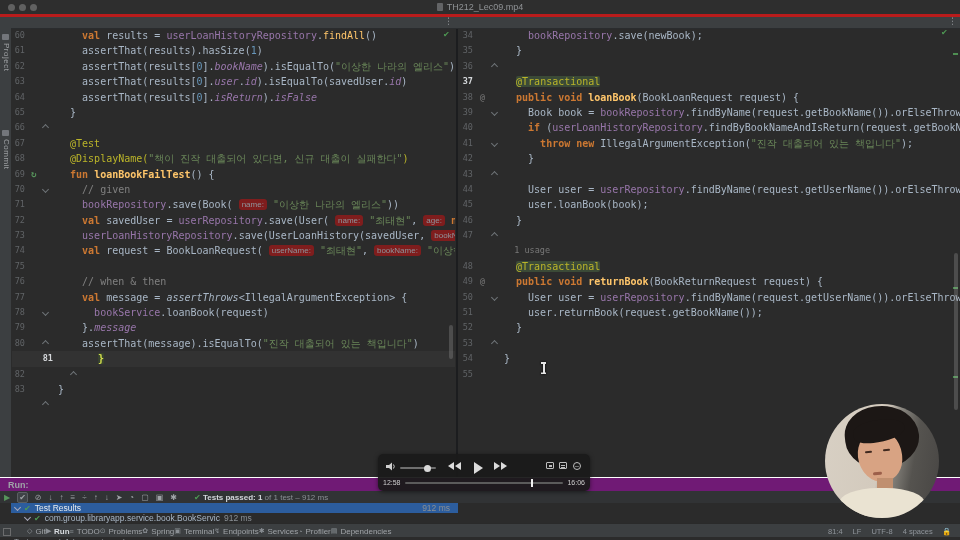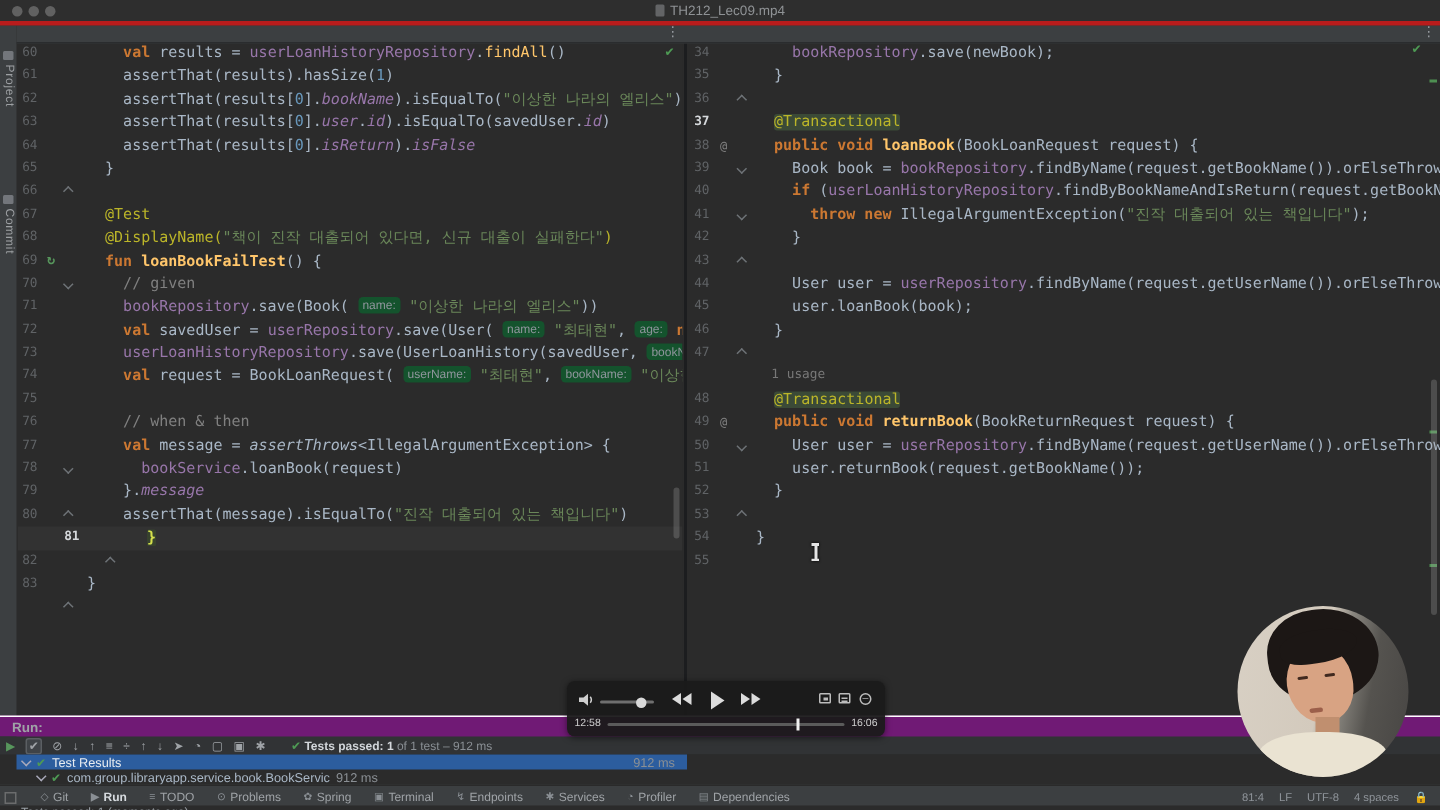--- a/index.html
+++ b/index.html
@@ -39,21 +39,21 @@
   .chev{position:absolute;left:3px;top:5px;width:4px;height:4px;border-right:1.2px solid #6e7377;border-bottom:1.2px solid #6e7377;}
   .chev.up{transform:rotate(-135deg);} .chev.down{transform:rotate(45deg);}
   .code{flex:1;overflow:hidden;white-space:pre;color:#a9b7c6;padding-left:4px;}
   .tk-d{color:#a9b7c6;} .tk-k{color:#cc7832;font-weight:bold;} .tk-s{color:#6a8759;}
   .tk-n{color:#6897bb;} .tk-a{color:#bbb529;} .tk-f{color:#ffc66b;font-weight:bold;}
   .tk-m{color:#ffc66b;} .tk-p{color:#9876aa;} .tk-pi{color:#9876aa;font-style:italic;}
   .tk-c{color:#808080;} .tk-i{color:#a9b7c6;font-style:italic;}
   .tk-u{color:#787878;font-size:8.5px;}
   .tk-hl{background:#3b4a37;border-radius:2px;}
   .tk-bh{background:#37422e;color:#d5e04d;font-weight:bold;border-radius:1px;}
-  .tk-h{display:inline-block;background:#14532d;color:#8f959c;font-size:8px;line-height:11px;
+  .tk-h{display:inline-block;background:#7f1d1d;color:#8f959c;font-size:8px;line-height:11px;
         padding:0 3px;border-radius:3px;vertical-align:1px;font-family:"Liberation Sans",sans-serif;}
   .insp{position:absolute;font-size:8px;color:#4e9a54;z-index:2;}
   .stripe-mark{position:absolute;width:5px;height:2px;background:#4e8f52;right:2px;z-index:2;}
   .sbthumb{position:absolute;width:4px;border-radius:2px;background:rgba(180,180,180,.25);z-index:2;}
   
   .runhdr{position:absolute;left:0;right:0;top:477px;height:14px;background:#701a75;border-top:1px solid #ffffff;z-index:3;font-size:9px;color:#9fa3a7;font-weight:bold;}
   .runtab{position:absolute;left:30px;top:0;height:14px;display:flex;align-items:center;gap:4px;background:#434648;padding:0 6px;color:#c7cbd0;}
   .ticon{width:7px;height:7px;background:#6e7377;border-radius:1px;flex:none;}
   .runtools{position:absolute;left:0;right:0;top:491px;height:12px;background:#313335;z-index:3;display:flex;align-items:center;gap:7px;padding-left:4px;font-size:8px;color:#9fa3a7;}
   .runtools .g{flex:none;} .runtools .green{color:#57965c;} 
@@ -62,21 +62,21 @@
   .runstatus .chk{color:#4e9a54;} .runstatus b{color:#d2d6da;font-weight:bold;} .runstatus span{color:#8a8f94;}
   .runtree{position:absolute;left:0;right:0;top:503px;height:20px;background:#2b2b2b;z-index:3;font-size:8.5px;}
   .trow{position:absolute;left:11px;height:10px;display:flex;align-items:center;gap:4px;color:#a9b7c6;}
   .trow .tchev{width:4px;height:4px;border-right:1.2px solid #aab;border-bottom:1.2px solid #aab;transform:rotate(45deg);margin-top:-2px;flex:none;}
   .trow .chk{color:#4e9a54;font-size:8px;} .trow .ms{color:#8a8f94;}
   .trow.sel{background:#2c5d9e;color:#e8ecf0;}
   .runvstrip{position:absolute;left:0;top:491px;width:11px;height:32px;background:#313335;z-index:3;color:#7f8487;font-size:8px;text-align:center;line-height:11px;}
   
   .statusbar{position:absolute;left:0;right:0;top:523px;height:14px;background:#3c3f41;border-top:1px solid #2a2a2a;z-index:6;
              display:flex;align-items:center;font-size:8px;color:#9fa3a7;}
-  .sb-items{display:flex;gap:15px;margin-left:27px;}
+  .sb-items{display:flex;margin-left:27px;}
   .sb-it{display:flex;align-items:center;gap:3px;white-space:nowrap;}
   .sb-it .ig{font-size:7px;color:#8a8f94;}
   .sb-it.active{color:#d7dbdf;font-weight:bold;}
   .sb-right{margin-left:auto;margin-right:8px;display:flex;gap:10px;color:#8f949a;font-size:7.5px;}
   .sb-corner{position:absolute;left:3px;top:4px;width:6px;height:6px;border:1px solid #8a8a8a;opacity:.6;}
   .sliver{position:absolute;left:0;right:0;bottom:0;height:3px;background:#2b2b2b;overflow:hidden;z-index:7;}
   .sliver div{font-size:8px;color:#9aa0a6;margin:0 0 0 14px;line-height:9px;}
   
   .player{position:absolute;left:378px;top:454px;width:212px;height:37px;background:rgba(26,26,26,.95);
           border-radius:5px;z-index:8;box-shadow:0 1px 4px rgba(0,0,0,.5);}

